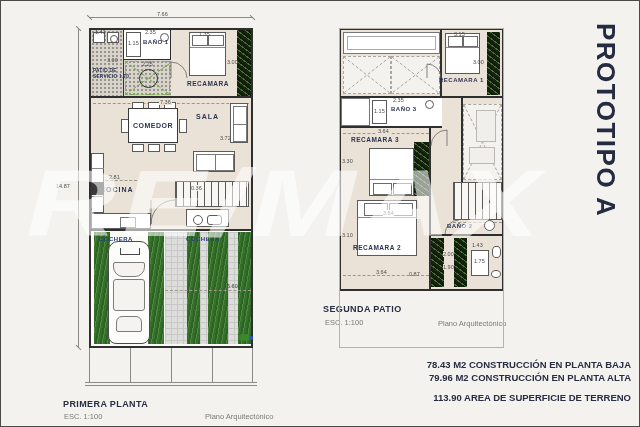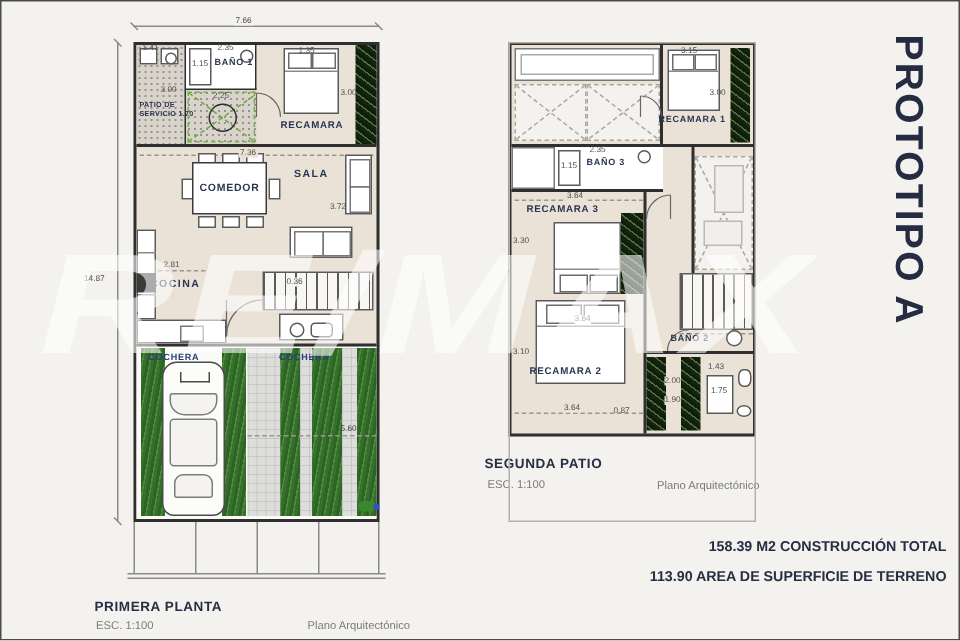--- a/index.html
+++ b/index.html
@@ -295,19 +295,20 @@
     <div class="fixture" style="left:150px;top:240px;width:10px;height:8px;border-radius:50%;"></div>
   </div>
 
   <span class="planname" style="left:322px;top:303px;">SEGUNDA PATIO</span>
   <span class="scaletxt" style="left:324px;top:317px;">ESC. 1:100</span>
   <span class="scaletxt" style="left:437px;top:318px;">Plano Arquitectónico</span>
 
   <div class="title-vert">PROTOTIPO A</div>
 
   <div class="summary">
-    <div>158.39 M2 CONSTRUCCIÓN TOTAL</div>
+    <div>78.43 M2 CONSTRUCCIÓN EN PLANTA BAJA</div>
+    <div>79.96 M2 CONSTRUCCIÓN EN PLANTA ALTA</div>
     <div class="gap">113.90 AREA DE SUPERFICIE DE TERRENO</div>
   </div>
 
   <div class="watermark">RE/MAX</div>
 
 </div>
 
 </body></html>

